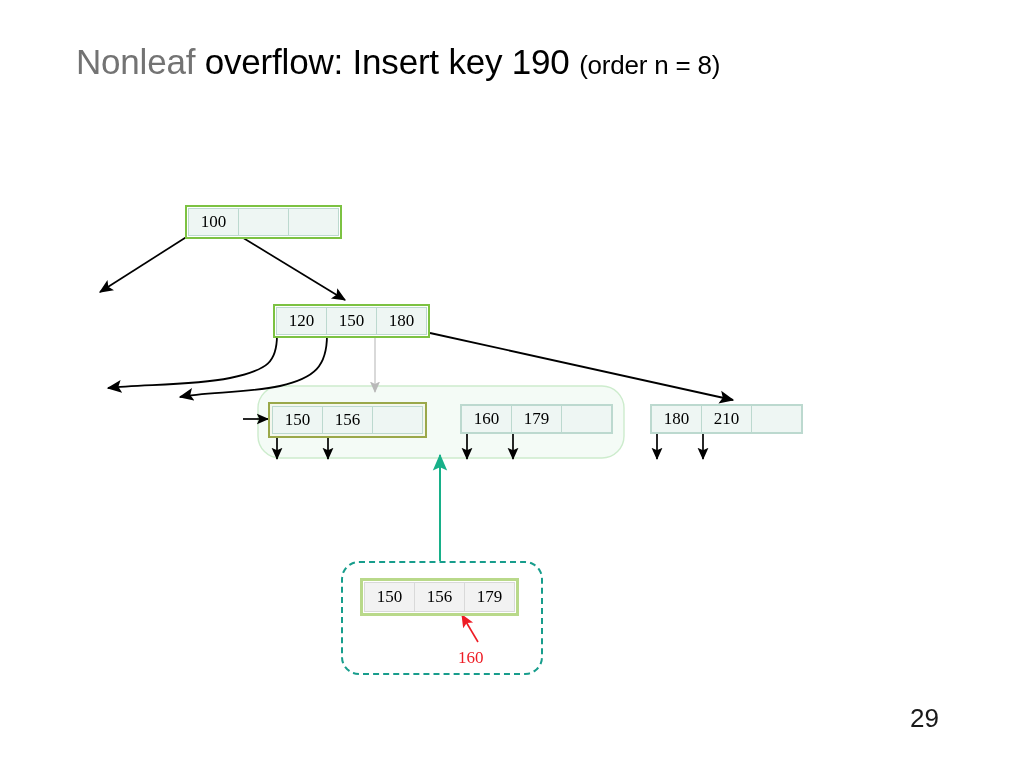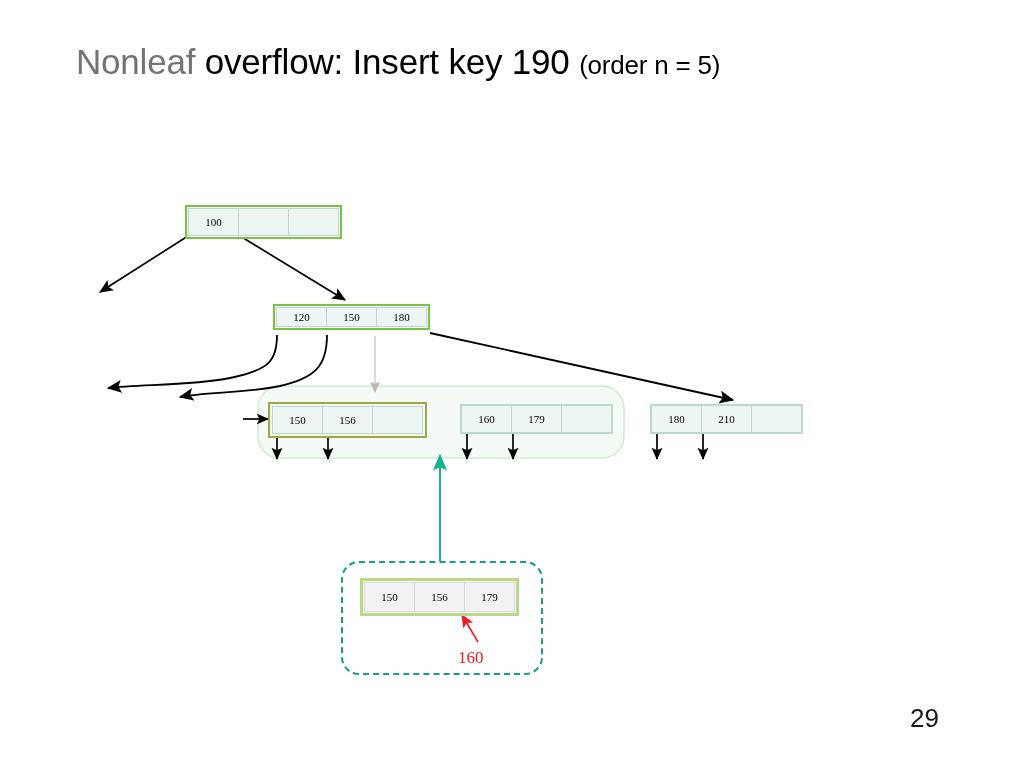--- a/index.html
+++ b/index.html
@@ -51,21 +51,21 @@
     position: absolute;
     display: flex;
     box-sizing: border-box;
   }
   .bnode .cell {
     box-sizing: border-box;
     display: flex;
     align-items: center;
     justify-content: center;
     font-family: "Liberation Serif", serif;
-    font-size: 11px;
+    font-size: 17px;
     color: #000000;
     background: #eef6f3;
     border: 1px solid #bcd9cf;
     margin-left: -1px;
   }
   .bnode .cell:first-child { margin-left: 0; }
   .bnode .cell.empty { color: transparent; }
 
   
   .frame-green {
@@ -91,21 +91,21 @@
   .frame-bottom .cell {
     background: #f2f2f2;
     border: 1px solid #d9d9d9;
   }
 
   
   #node-root        { left: 185px; top: 205px; }
   #node-root .cell  { width: 51px; height: 28px; }
 
   #node-internal        { left: 273px; top: 304px; }
-  #node-internal .cell  { width: 51px; height: 20px; }
+  #node-internal .cell  { width: 51px; height: 28px; }
 
   #node-leaf-1        { left: 268px; top: 402px; }
   #node-leaf-1 .cell  { width: 51px; height: 28px; }
 
   #node-leaf-2        { left: 460px; top: 404px; }
   #node-leaf-2 .cell  { width: 51px; height: 28px; }
 
   #node-leaf-3        { left: 650px; top: 404px; }
   #node-leaf-3 .cell  { width: 51px; height: 28px; }
 
@@ -132,21 +132,21 @@
     top: 648px;
     font-family: "Liberation Serif", serif;
     font-size: 17px;
     color: #ee1c25;
   }
 </style>
 </head>
 <body>
 
 <div id="slide-title">
-  <span class="kw">Nonleaf</span><span class="main"> overflow: Insert key 190 </span><span class="sub">(order n = 5)</span>
+  <span class="kw">Nonleaf</span><span class="main"> overflow: Insert key 190 </span><span class="sub">(order n = 8)</span>
 </div>
 
 <svg id="diagram-canvas" viewBox="0 0 1024 768">
   <defs>
     <marker id="ah-black" markerWidth="9" markerHeight="9" refX="7.5" refY="4" orient="auto">
       <path d="M0,0.4 L8.2,4 L0,7.6 L1.7,4 Z" fill="#000000"></path>
     </marker>
     <marker id="ah-black-sm" markerWidth="8" markerHeight="8" refX="6.6" refY="3.5" orient="auto">
       <path d="M0,0.3 L7.2,3.5 L0,6.7 L1.5,3.5 Z" fill="#000000"></path>
     </marker>

